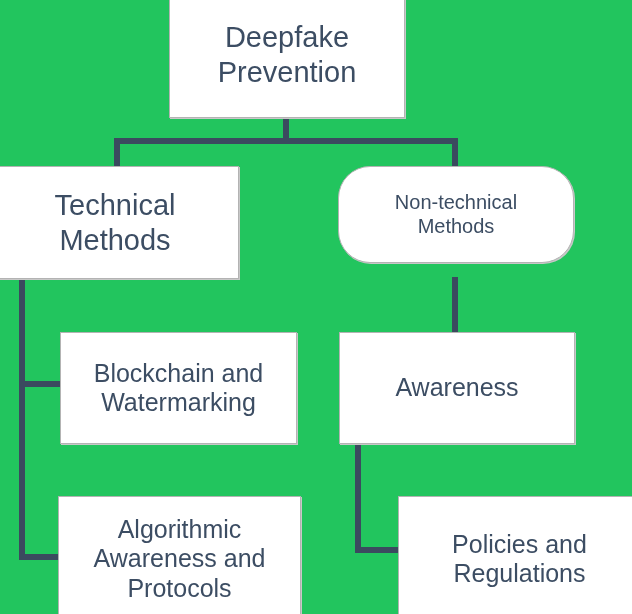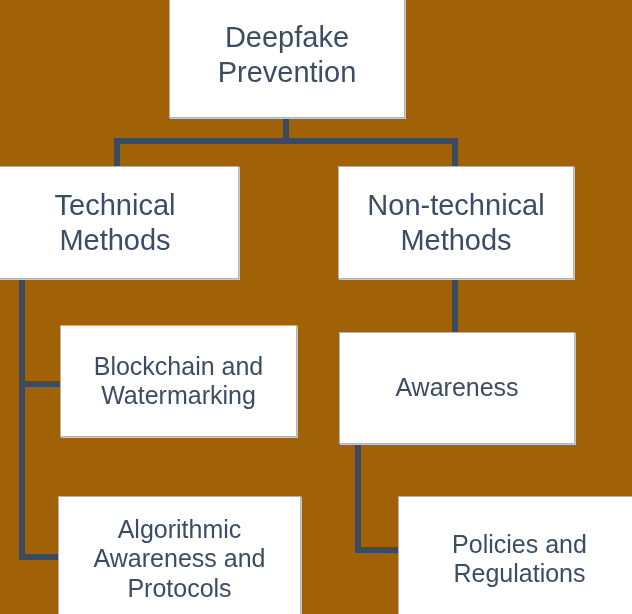--- a/index.html
+++ b/index.html
@@ -4,21 +4,21 @@
 <style>
   html, body {
     margin: 0;
     padding: 0;
     background: #ffffff;
   }
   #canvas {
     position: relative;
     width: 632px;
     height: 614px;
-    background: #a16207;
+    background: #22c55e;
     overflow: hidden;
     font-family: "Liberation Sans", sans-serif;
   }
   .node {
     position: absolute;
     box-sizing: border-box;
     background: #ffffff;
     border: 1px solid #b3b3b3;
     box-shadow: 1px 1px 0 0 #c8c8c8;
     display: flex;
@@ -33,22 +33,22 @@
     display: block;
     width: 100%;
     padding: 0 6px;
     box-sizing: border-box;
     white-space: pre-line;
   }
 
   
   #node-root       { left: 169px; top: -9px;  width: 236px; height: 127px; font-size: 29px; }
   #node-technical  { left: -9px;  top: 166px; width: 248px; height: 113px; font-size: 29px; }
-  #node-nontech    { left: 338px; top: 166px; width: 236px; height: 113px; font-size: 29px; }
-  #node-blockchain { left: 60px;  top: 325px; width: 237px; height: 112px; font-size: 25px; }
+  #node-nontech    { left: 338px; top: 166px; width: 236px; height: 97px; font-size: 20px; border-radius: 32px; }
+  #node-blockchain { left: 60px;  top: 332px; width: 237px; height: 112px; font-size: 25px; }
   #node-algorithmic{ left: 58px;  top: 496px; width: 243px; height: 126px; font-size: 25px; }
   #node-awareness  { left: 339px; top: 332px; width: 236px; height: 112px; font-size: 25px; }
   #node-policies   { left: 398px; top: 496px; width: 243px; height: 126px; font-size: 25px; }
 
   
   .edge {
     position: absolute;
     background: #3b4a5f;
     z-index: 1;
   }

